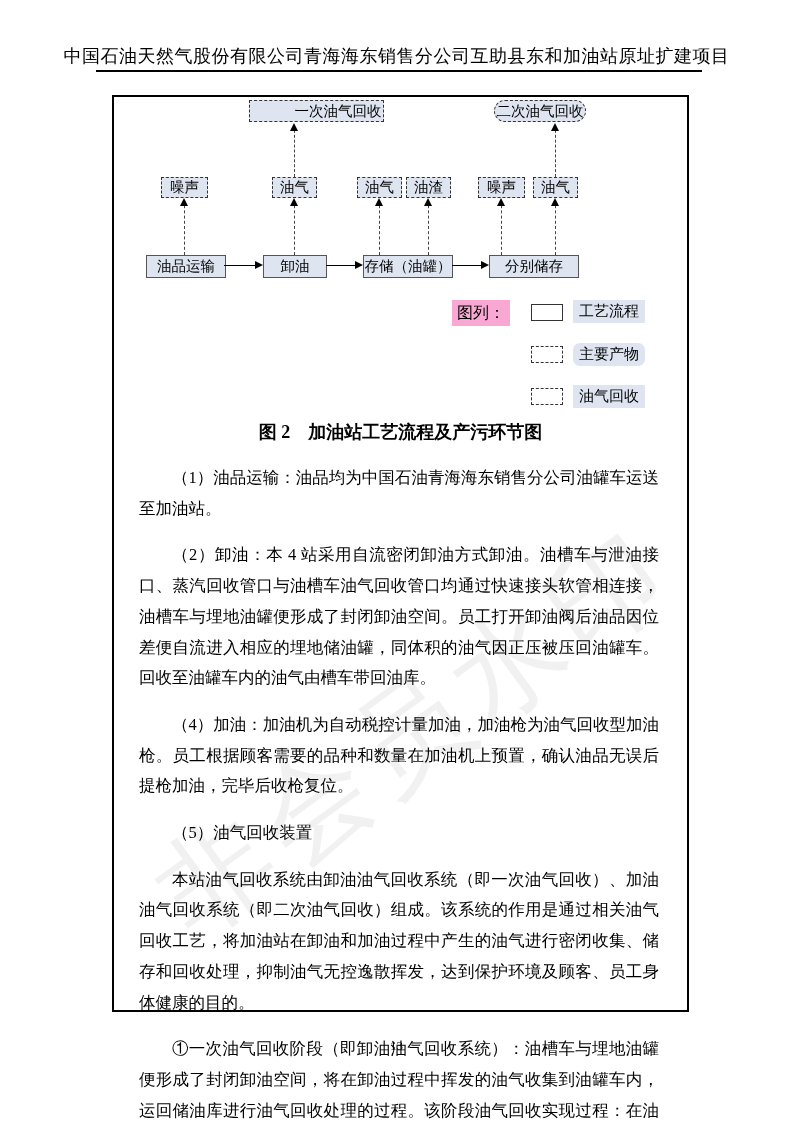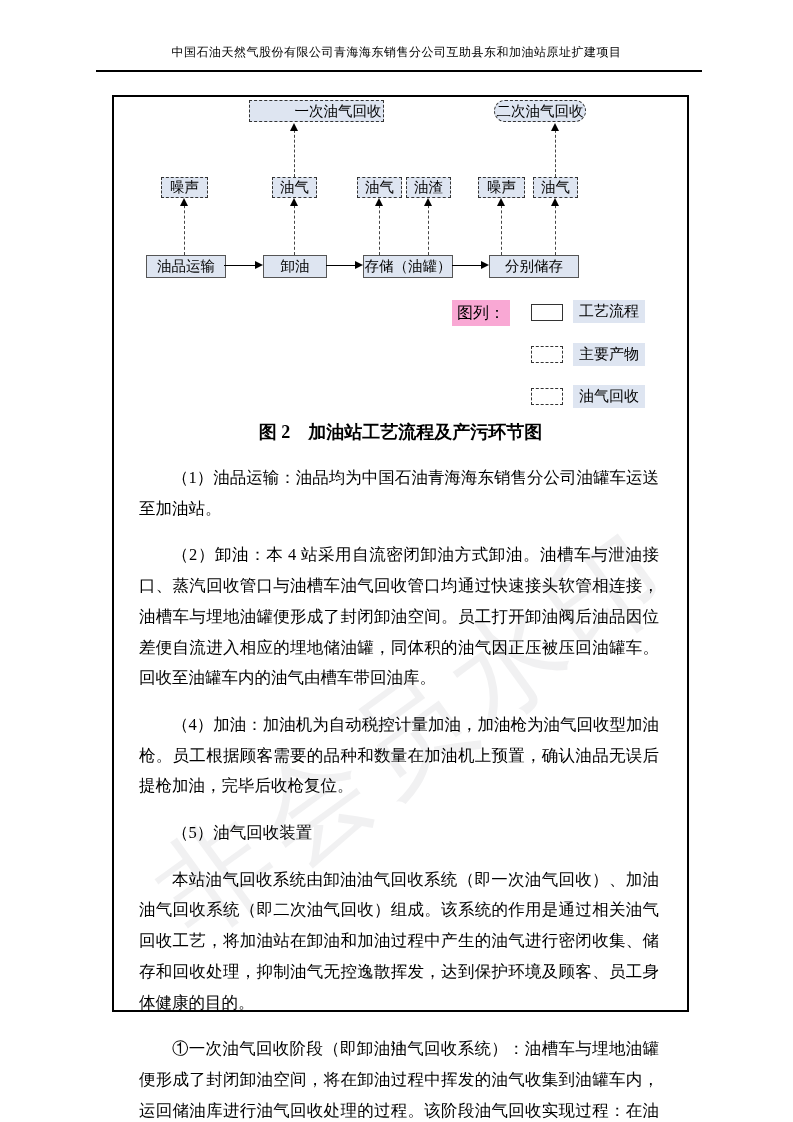--- a/index.html
+++ b/index.html
@@ -6,21 +6,21 @@
   .page{
     position:relative;
     width:793px;height:1122px;
     background:#ffffff;
     font-family:"Liberation Serif","DejaVu Serif",serif;
     color:#000;
     overflow:hidden;
   }
   .header{
     position:absolute;top:44px;left:0;width:793px;
-    text-align:center;font-size:12px;letter-spacing:.5px;
+    text-align:center;font-size:18px;letter-spacing:.5px;
   }
   .header-rule{
     position:absolute;top:70px;left:96px;width:606px;height:0;
     border-bottom:2px solid #000;
   }
   .content-frame{
     position:absolute;top:95px;left:112px;width:577px;height:917px;
     border:2px solid #000;box-sizing:border-box;
   }
   .watermark{
@@ -134,21 +134,21 @@
       <div class="arrow-right" style="left:141px;top:164px;"></div>
       <div class="hline" style="left:212px;top:168px;width:30px;"></div>
       <div class="arrow-right" style="left:241px;top:164px;"></div>
       <div class="hline" style="left:338px;top:168px;width:30px;"></div>
       <div class="arrow-right" style="left:367px;top:164px;"></div>
 
       <div class="legend-title">图列：</div>
       <div class="legend-swatch-solid" style="top:207px;"></div>
       <div class="legend-label" style="top:203px;">工艺流程</div>
       <div class="legend-swatch-dashed" style="top:249px;"></div>
-      <div class="legend-label" style="top:246px;">主要产物</div>
+      <div class="legend-label" style="top:246px;border-radius:7px;">主要产物</div>
       <div class="legend-swatch-dashed" style="top:291px;"></div>
       <div class="legend-label" style="top:288px;">油气回收</div>
     </div>
 
     <div class="caption">图 2　加油站工艺流程及产污环节图</div>
 
     <div class="body-text">
       <p>（1）油品运输：油品均为中国石油青海海东销售分公司油罐车运送至加油站。</p>
       <p>（2）卸油：本 4 站采用自流密闭卸油方式卸油。油槽车与泄油接口、蒸汽回收管口与油槽车油气回收管口均通过快速接头软管相连接，油槽车与埋地油罐便形成了封闭卸油空间。员工打开卸油阀后油品因位差便自流进入相应的埋地储油罐，同体积的油气因正压被压回油罐车。回收至油罐车内的油气由槽车带回油库。</p>
       <p>（4）加油：加油机为自动税控计量加油，加油枪为油气回收型加油枪。员工根据顾客需要的品种和数量在加油机上预置，确认油品无误后提枪加油，完毕后收枪复位。</p>

